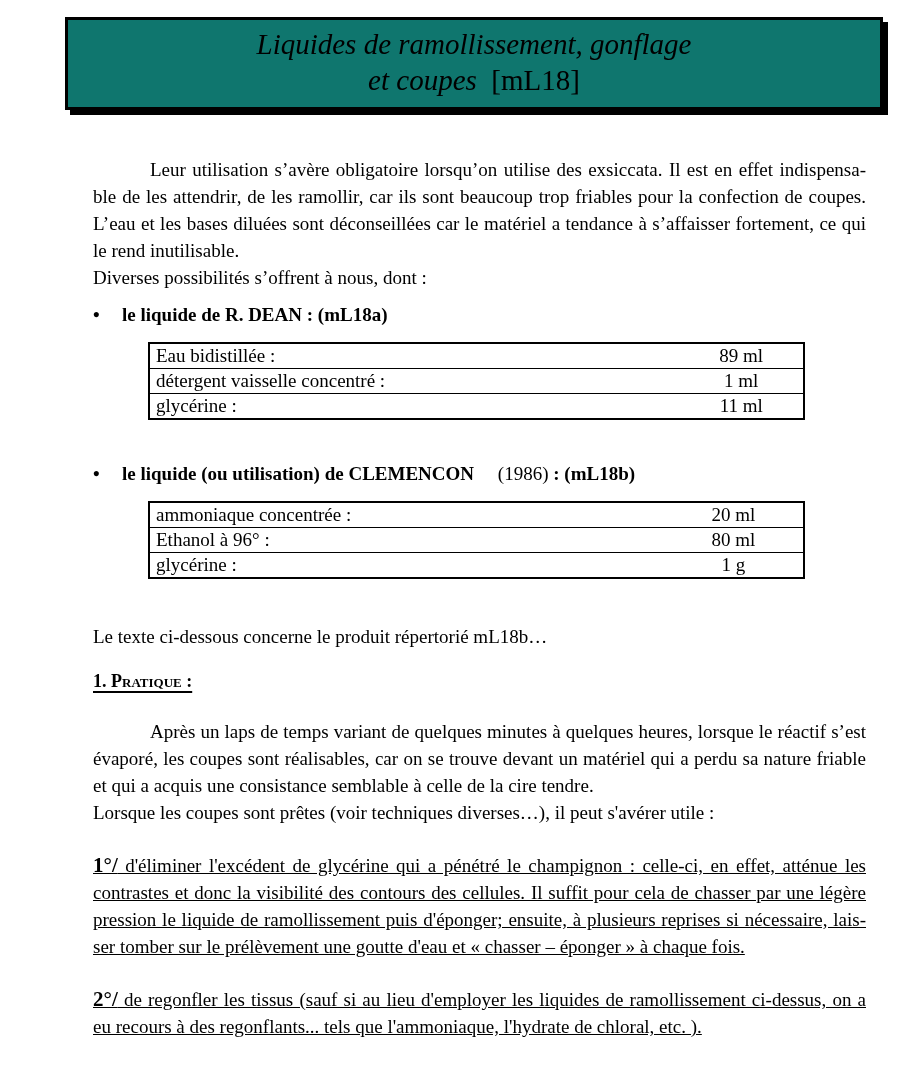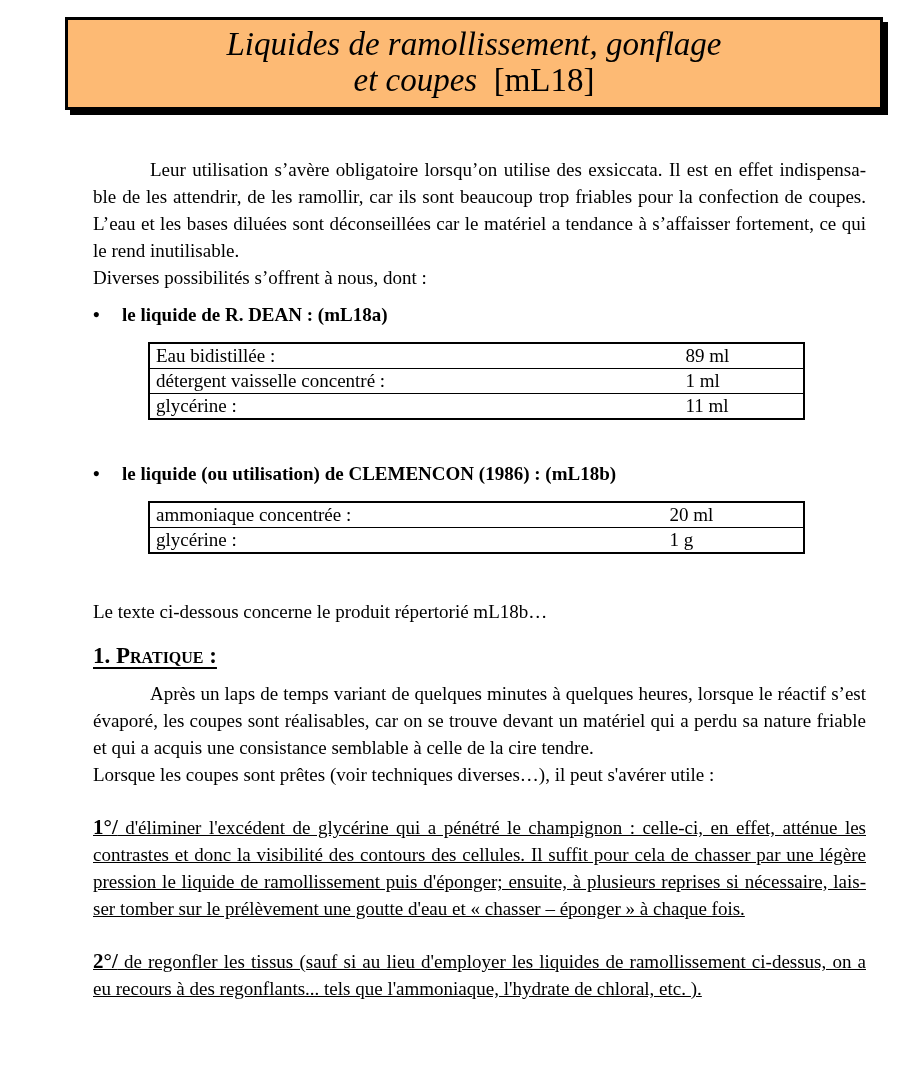--- a/index.html
+++ b/index.html
@@ -12,74 +12,74 @@
     color: #000000;
     font-family: "Liberation Serif", "DejaVu Serif", serif;
     font-size: 19px;
     line-height: 27px;
     overflow: hidden;
   }
   
   .title-box {
     margin: 17px 0 0 65px;
     width: 818px;
-    background: #fdba74;
+    background: #0f766e;
     border: 3px solid #000;
     box-shadow: 5px 5px 0 #000;
     text-align: center;
     padding: 6px 0 9px;
-    font-size: 33px;
+    font-size: 29px;
     line-height: 36px;
   }
   .title-line { font-style: italic; }
   .title-tag { font-style: normal; }
   
   .content { margin-left: 93px; width: 773px; }
   p { text-align: justify; }
   .noindent { text-indent: 0; }
   .firstline-indent { text-indent: 57px; }
   .intro { margin-top: 46px; }
   
   .bullet-item { display: flex; font-weight: bold; }
   .bullet-item.first { margin-top: 10px; }
   .bullet-item.second { margin-top: 40px; }
   .bullet-marker { width: 29px; flex: none; font-weight: bold; }
-  .reg { font-weight: bold; }
+  .reg { font-weight: normal; padding-left: 19px; }
   
   table.recipe {
     border-collapse: collapse;
     width: 657px;
     margin-left: 55px;
     margin-top: 14px;
     padding-left: 35px;
   }
   table.recipe td {
     height: 25px;
     padding: 0 6px;
     font-size: 19px;
     line-height: 24px;
   }
   table.recipe { border: 2px solid #000; }
   table.recipe tr + tr td { border-top: 1px solid #000; }
-  td.qty { text-align: left; white-space: nowrap; }
+  td.qty { text-align: center; white-space: nowrap; }
   
   .note-line { margin-top: 44px; font-weight: normal; text-align: left; }
   .section-heading {
     margin-top: 16px;
-    font-size: 23px;
+    font-size: 18px;
     line-height: 30px;
     font-weight: bold;
     font-variant: small-caps;
     text-decoration: underline;
     text-decoration-thickness: 2px;
     text-underline-offset: 4px;
     text-align: left;
   }
   .credit-line { margin-top: 26px; text-align: left; }
-  .para-apres { margin-top: 9px; }
+  .para-apres { margin-top: 22px; }
   .numbered { margin-top: 26px; text-decoration: underline; }
   .num-label { font-weight: bold; font-size: 21px; }
 </style>
 </head>
 <body>
 
 <div class="page">
 
   <div class="title-box">
     <div class="title-line">Liquides de ramollissement, gonflage</div>
@@ -118,20 +118,24 @@
       <span><span>le liquide (ou utilisation) de CLEMENCON</span><span class="reg"> (1986)</span><span> :  (mL18b)</span></span>
     </div>
 
     <table class="recipe">
       <tbody>
           <tr>
         <td>ammoniaque concentrée :</td>
         <td class="qty">20 ml</td>
       </tr>
       <tr>
+        <td>Ethanol à 96° :</td>
+        <td class="qty">80 ml</td>
+      </tr>
+      <tr>
         <td>glycérine :</td>
         <td class="qty">1 g</td>
       </tr>
     </tbody>
       </table>
 
     <p class="note-line">Le texte ci-dessous concerne le produit répertorié mL18b…</p>
 
     <h2 class="section-heading">1. Pratique :</h2>
 

